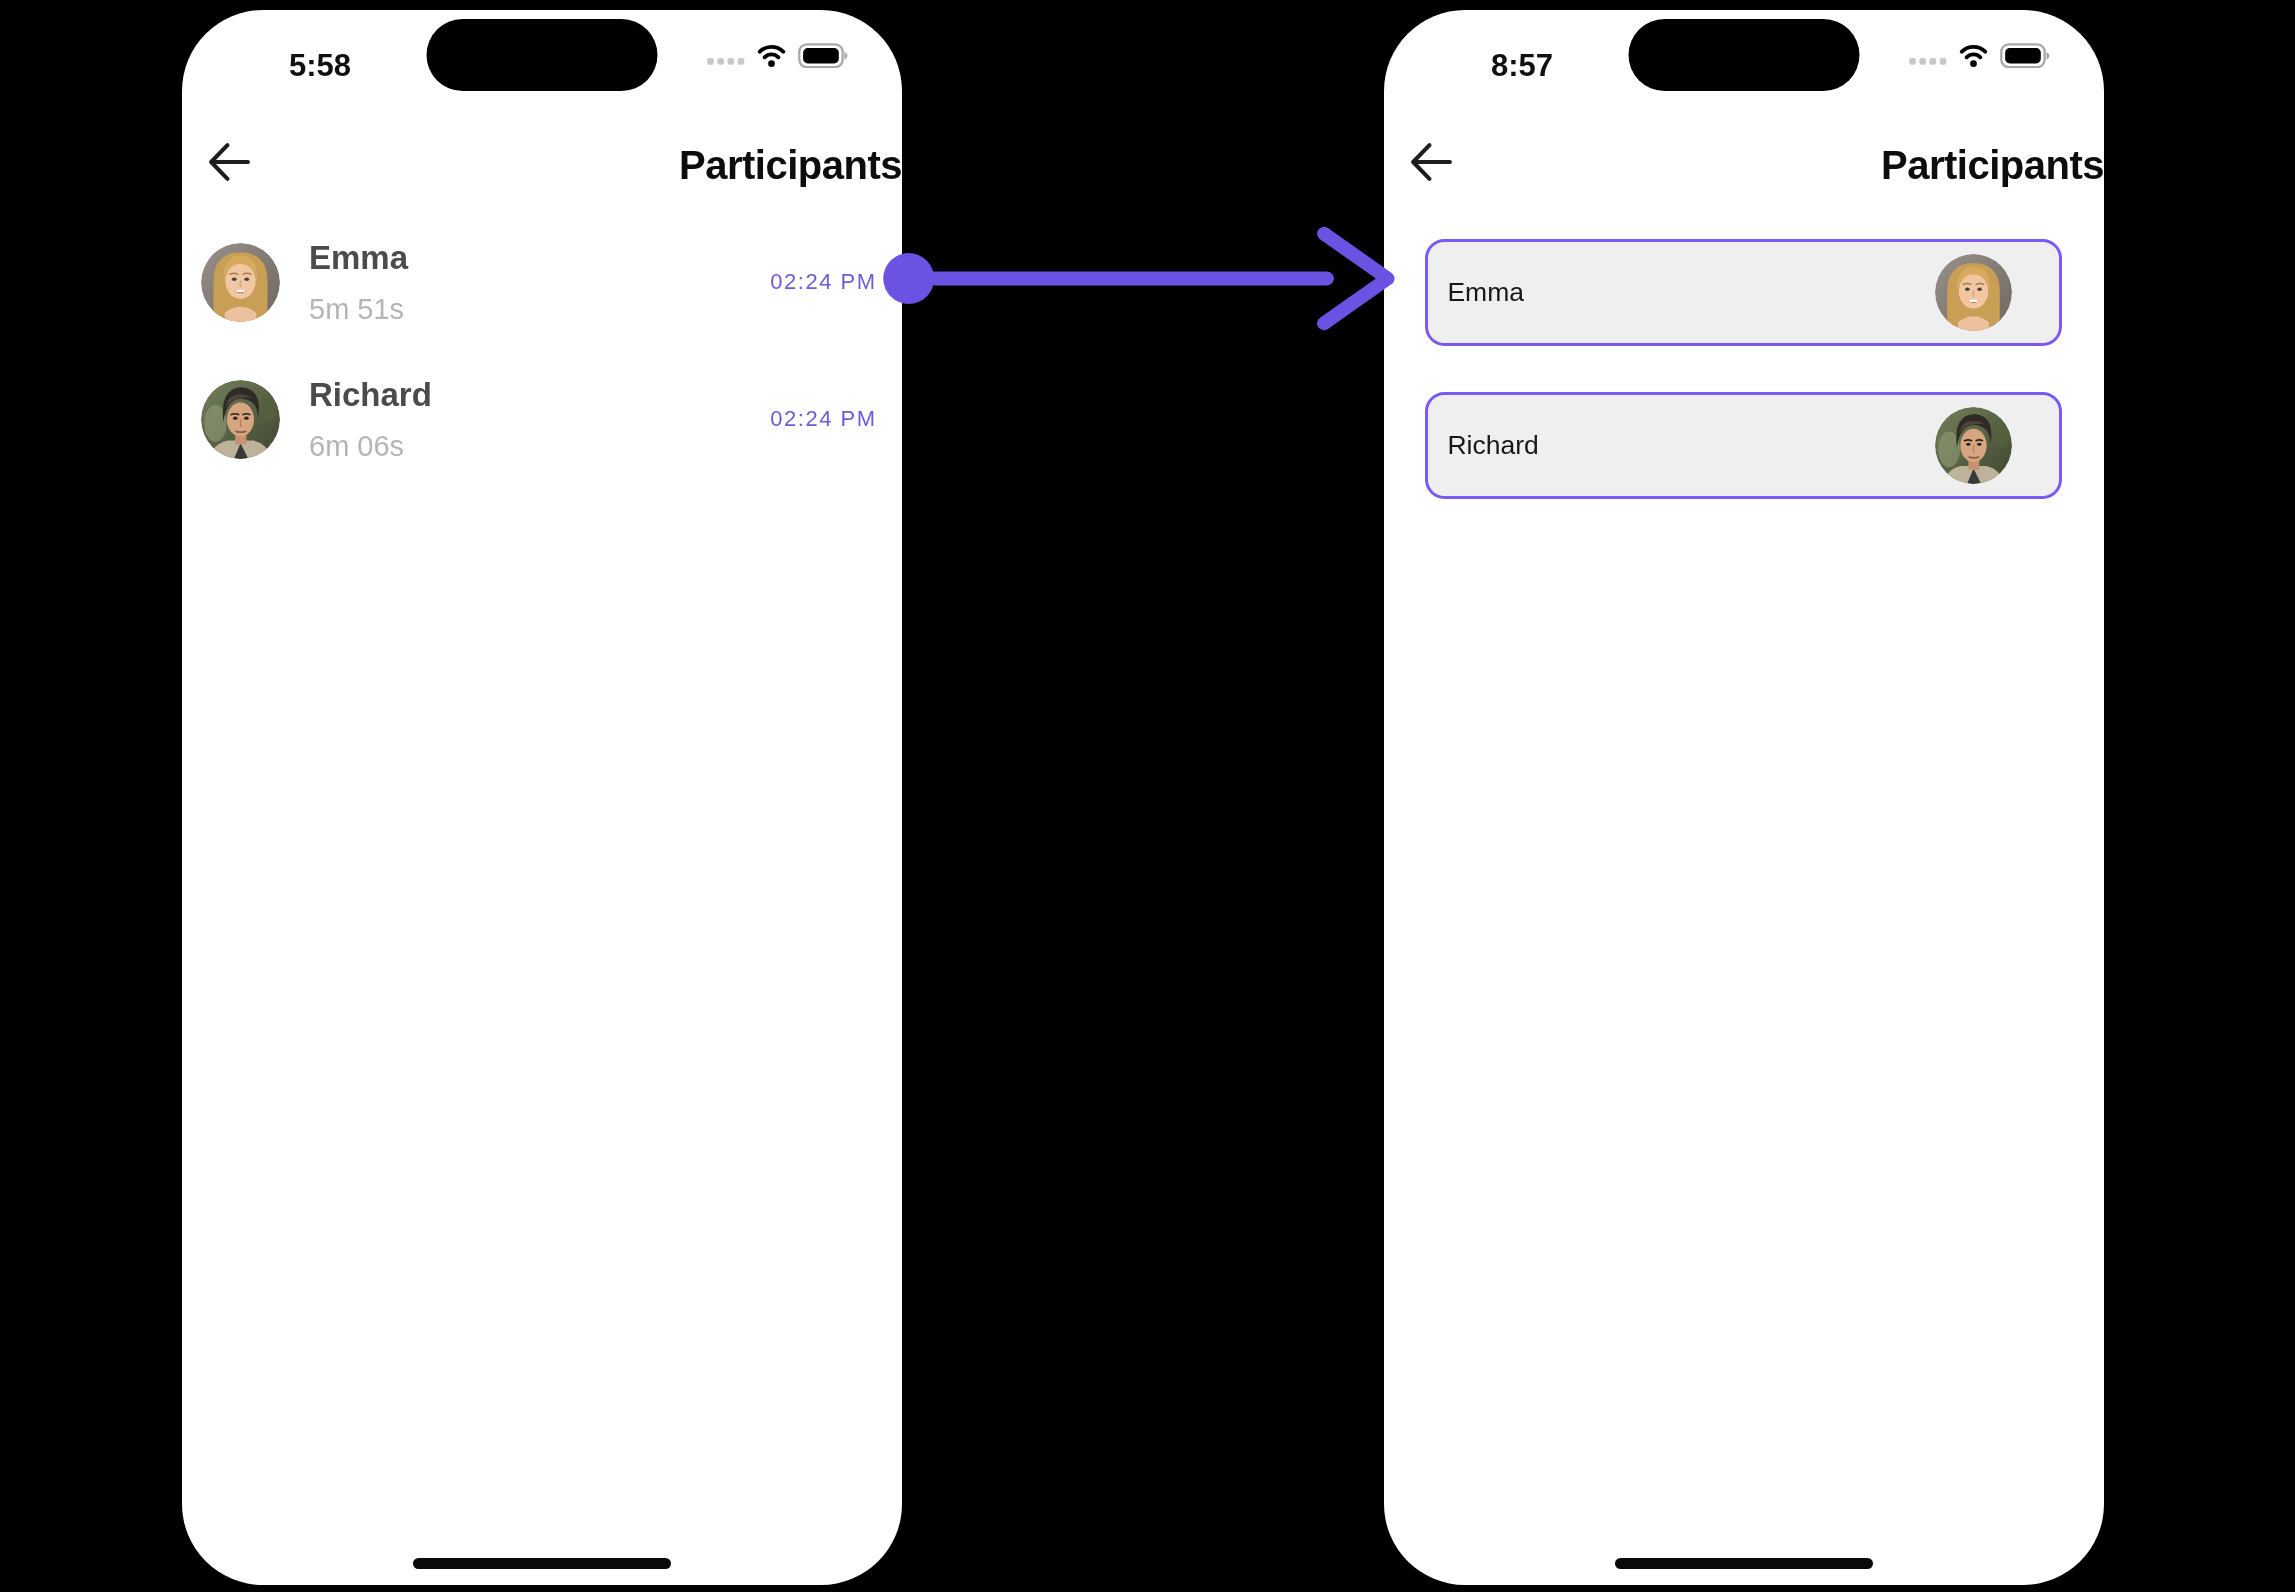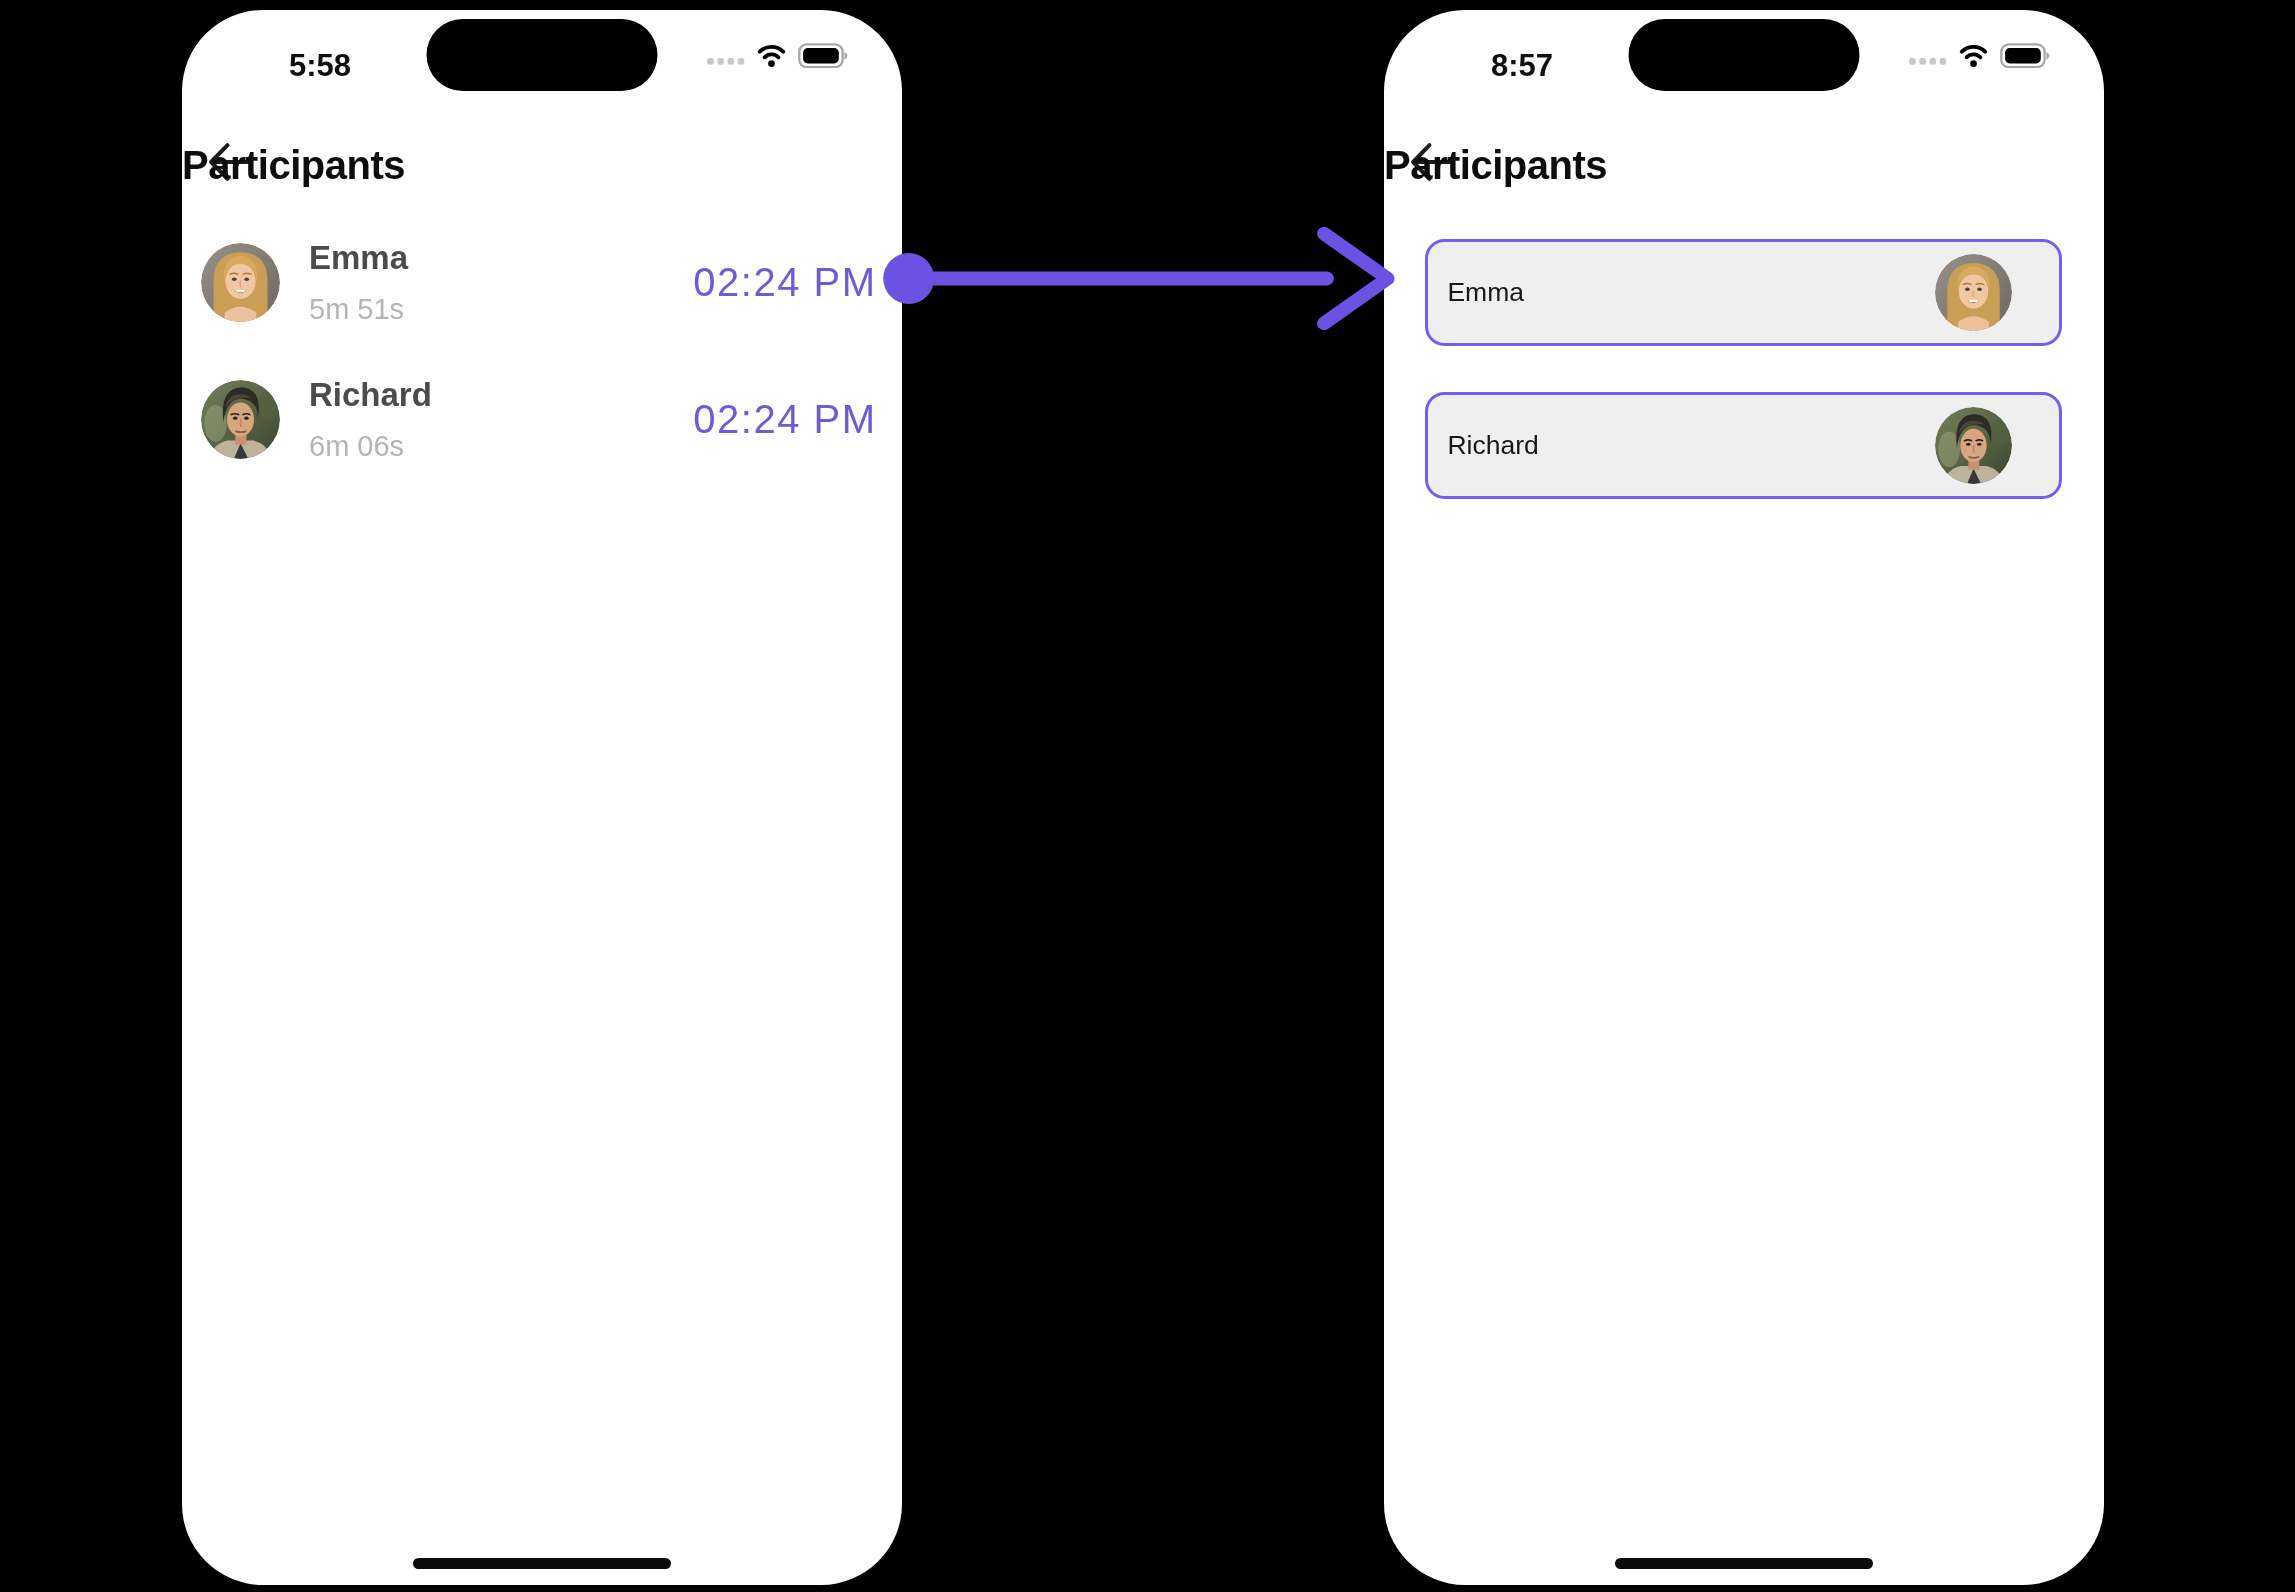--- a/index.html
+++ b/index.html
@@ -37,21 +37,21 @@
   .cell-dots { margin-top: 13.3px; }
 
   
   .back-button {
     position: absolute; left: 21.4px; top: 130px;
     width: 51px; height: 47px;
     background: none; border: none; padding: 0; cursor: pointer;
   }
   .page-title {
     position: absolute; left: 0; top: 133px; width: 100%;
-    text-align: left;
+    text-align: right;
     font-size: 40px; font-weight: 700; letter-spacing: -0.5px;
     color: var(--title-text, #0d0d0d);
   }
 
   
   .row {
     position: absolute; left: 19px; right: 25.5px; height: 82px;
     display: flex; align-items: center;
   }
   .row-1 { top: 231px; }
@@ -65,21 +65,21 @@
   .p-name {
     font-size: 33px; font-weight: 700;
     color: var(--name-text, #4b4b4b); line-height: 36px;
   }
   .p-duration {
     font-size: 29px; font-weight: 400;
     color: var(--muted-text, #b5b5b5); line-height: 31px; margin-top: 18px;
   }
   .p-time {
     margin-left: auto;
-    font-size: 40px; font-weight: 400; letter-spacing: 1.5px;
+    font-size: 22px; font-weight: 400; letter-spacing: 1.5px;
     color: var(--time-text, #6f5bd8);
   }
 
   
   .card {
     position: absolute; left: 41px; width: 637px; height: 107px;
     box-sizing: border-box;
     border: 3.1px solid var(--card-border, #7a5af5);
     border-radius: 19.4px;
     background: var(--card-bg, #efefef);

